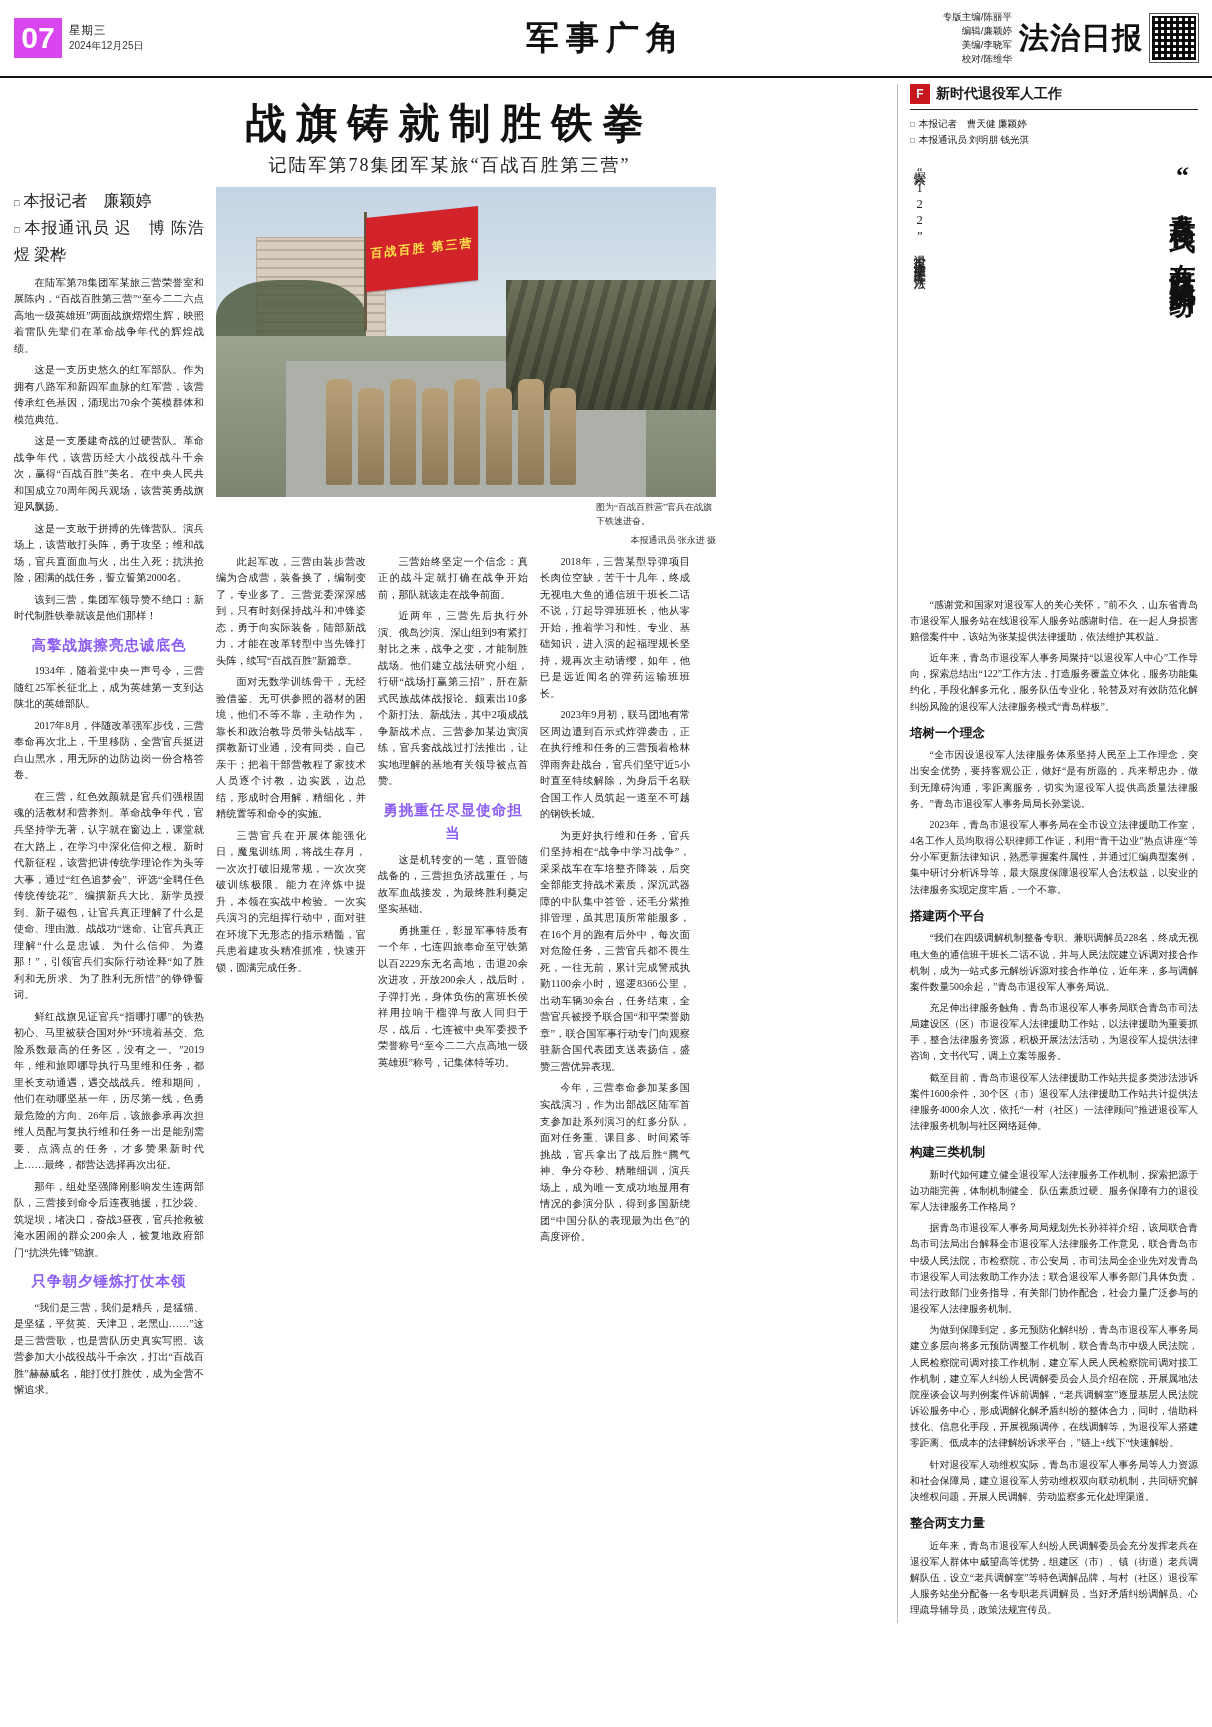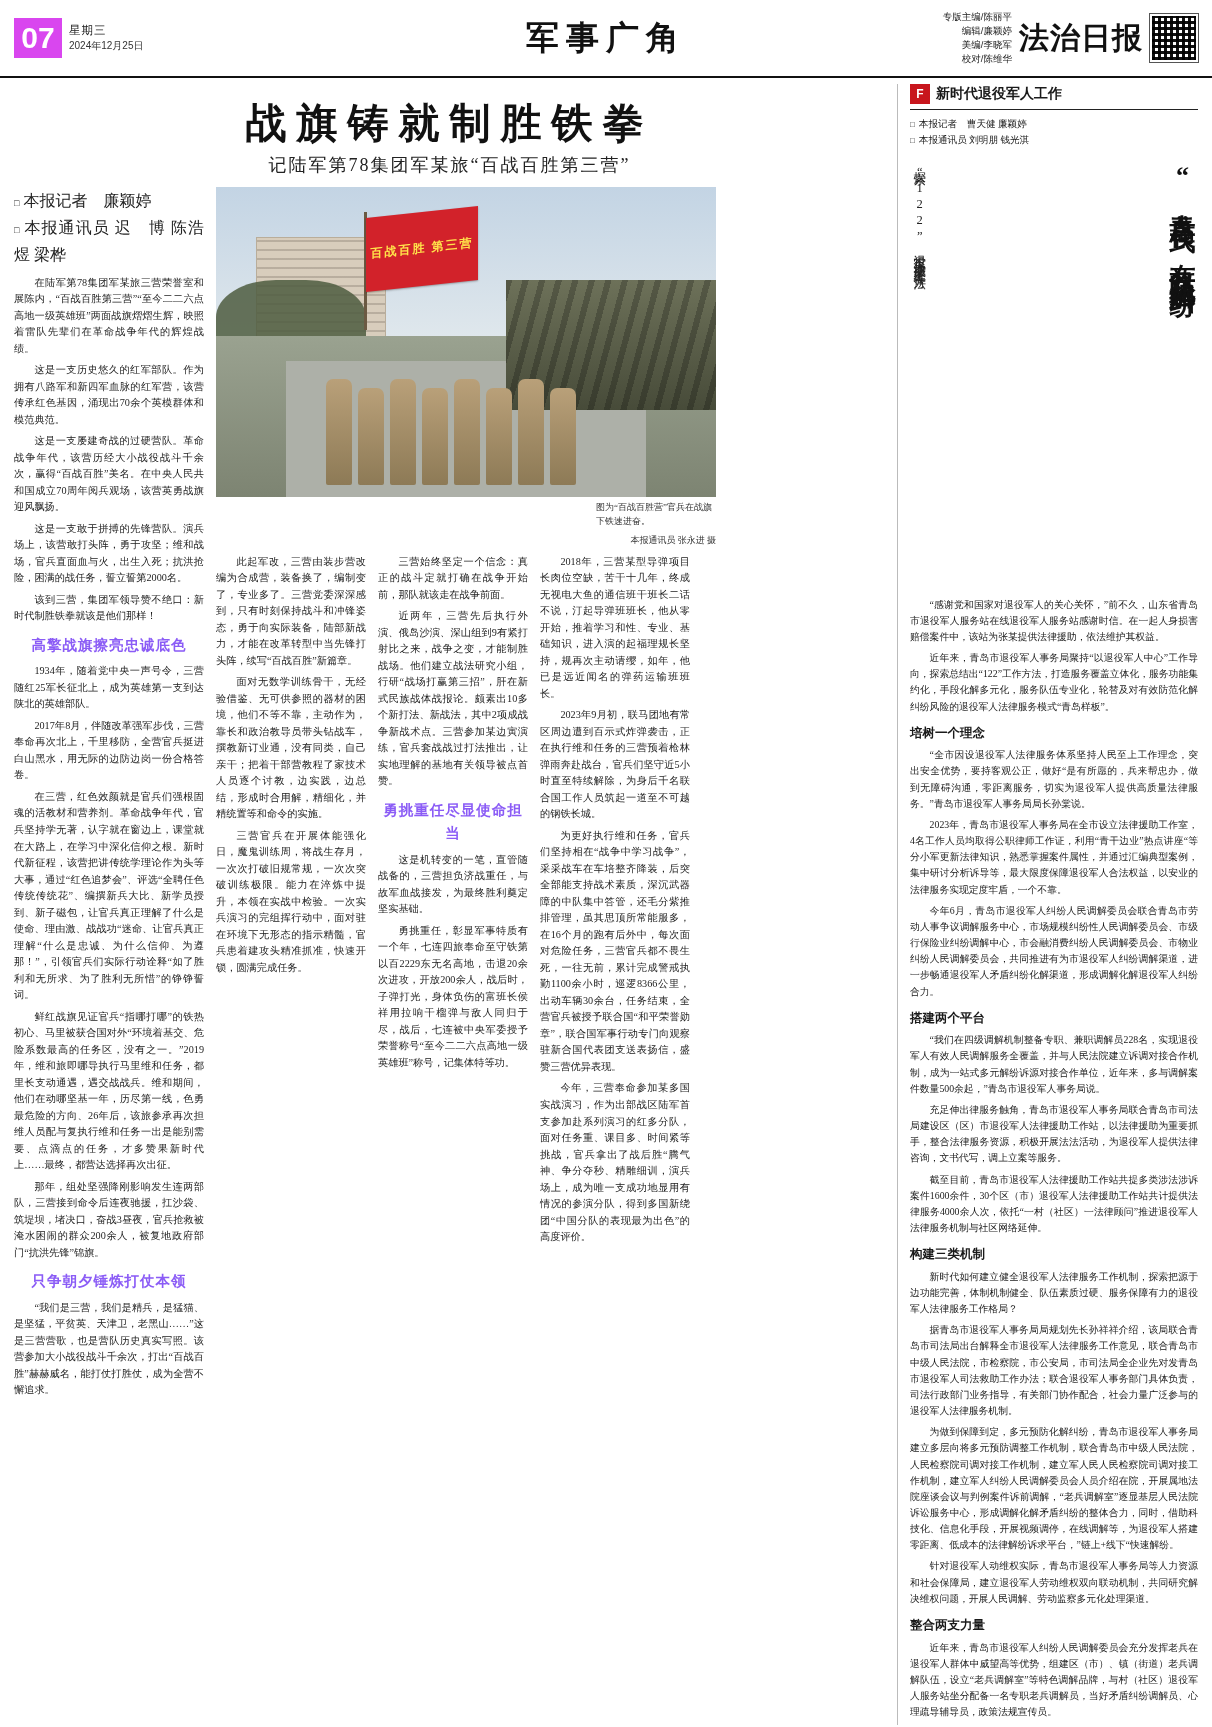--- a/index.html
+++ b/index.html
@@ -324,24 +324,23 @@
       <div class="vert-headline">“青岛模式”有效防范化解纠纷</div>
     </div>
 
     <div class="rt-body" style="margin-top:6px">
       <p>“感谢党和国家对退役军人的关心关怀，”前不久，山东省青岛市退役军人服务站在线退役军人服务站感谢时信。在一起人身损害赔偿案件中，该站为张某提供法律援助，依法维护其权益。</p>
       <p>近年来，青岛市退役军人事务局聚持“以退役军人中心”工作导向，探索总结出“122”工作方法，打造服务覆盖立体化，服务功能集约化，手段化解多元化，服务队伍专业化，轮替及对有效防范化解纠纷风险的退役军人法律服务模式“青岛样板”。</p>
 
       <div class="rt-sub">培树一个理念</div>
       <p>“全市因设退役军人法律服务体系坚持人民至上工作理念，突出安全优势，要持客观公正，做好“是有所愿的，兵来帮忠办，做到无障碍沟通，零距离服务，切实为退役军人提供高质量法律服务。”青岛市退役军人事务局局长孙棠说。</p>
       <p>2023年，青岛市退役军人事务局在全市设立法律援助工作室，4名工作人员均取得公职律师工作证，利用“青干边业”热点讲座“等分小军更新法律知识，熟悉掌握案件属性，并通过汇编典型案例，集中研讨分析诉导等，最大限度保障退役军人合法权益，以安业的法律服务实现定度牢盾，一个不靠。</p>
-      <p>今年6月，青岛市退役军人纠纷人民调解委员会联合青岛市劳动人事争议调解服务中心，市场规模纠纷性人民调解委员会、市级行保险业纠纷调解中心，市会融消费纠纷人民调解委员会、市物业纠纷人民调解委员会，共同推进有为市退役军人纠纷调解渠道，进一步畅通退役军人矛盾纠纷化解渠道，形成调解化解退役军人纠纷合力。</p>
 
       <div class="rt-sub">搭建两个平台</div>
-      <p>“我们在四级调解机制整备专职、兼职调解员228名，实现退役军人有效人民调解服务全覆盖，并与人民法院建立诉调对接合作机制，成为一站式多元解纷诉源对接合作单位，近年来，多与调解案件数量500余起，”青岛市退役军人事务局说。</p>
+      <p>“我们在四级调解机制整备专职、兼职调解员228名，终成无视电大鱼的通信班干班长二话不说，并与人民法院建立诉调对接合作机制，成为一站式多元解纷诉源对接合作单位，近年来，多与调解案件数量500余起，”青岛市退役军人事务局说。</p>
       <p>充足伸出律服务触角，青岛市退役军人事务局联合青岛市司法局建设区（区）市退役军人法律援助工作站，以法律援助为重要抓手，整合法律服务资源，积极开展法法活动，为退役军人提供法律咨询，文书代写，调上立案等服务。</p>
       <p>截至目前，青岛市退役军人法律援助工作站共提多类涉法涉诉案件1600余件，30个区（市）退役军人法律援助工作站共计提供法律服务4000余人次，依托“一村（社区）一法律顾问”推进退役军人法律服务机制与社区网络延伸。</p>
 
       <div class="rt-sub">构建三类机制</div>
       <p>新时代如何建立健全退役军人法律服务工作机制，探索把源于边功能完善，体制机制健全、队伍素质过硬、服务保障有力的退役军人法律服务工作格局？</p>
       <p>据青岛市退役军人事务局局规划先长孙祥祥介绍，该局联合青岛市司法局出台解释全市退役军人法律服务工作意见，联合青岛市中级人民法院，市检察院，市公安局，市司法局全企业先对发青岛市退役军人司法救助工作办法；联合退役军人事务部门具体负责，司法行政部门业务指导，有关部门协作配合，社会力量广泛参与的退役军人法律服务机制。</p>
       <p>为做到保障到定，多元预防化解纠纷，青岛市退役军人事务局建立多层向将多元预防调整工作机制，联合青岛市中级人民法院，人民检察院司调对接工作机制，建立军人民人民检察院司调对接工作机制，建立军人纠纷人民调解委员会人员介绍在院，开展属地法院座谈会议与判例案件诉前调解，“老兵调解室”逐显基层人民法院诉讼服务中心，形成调解化解矛盾纠纷的整体合力，同时，借助科技化、信息化手段，开展视频调停，在线调解等，为退役军人搭建零距离、低成本的法律解纷诉求平台，”链上+线下“快速解纷。</p>
       <p>针对退役军人动维权实际，青岛市退役军人事务局等人力资源和社会保障局，建立退役军人劳动维权双向联动机制，共同研究解决维权问题，开展人民调解、劳动监察多元化处理渠道。</p>
 
       <div class="rt-sub">整合两支力量</div>

